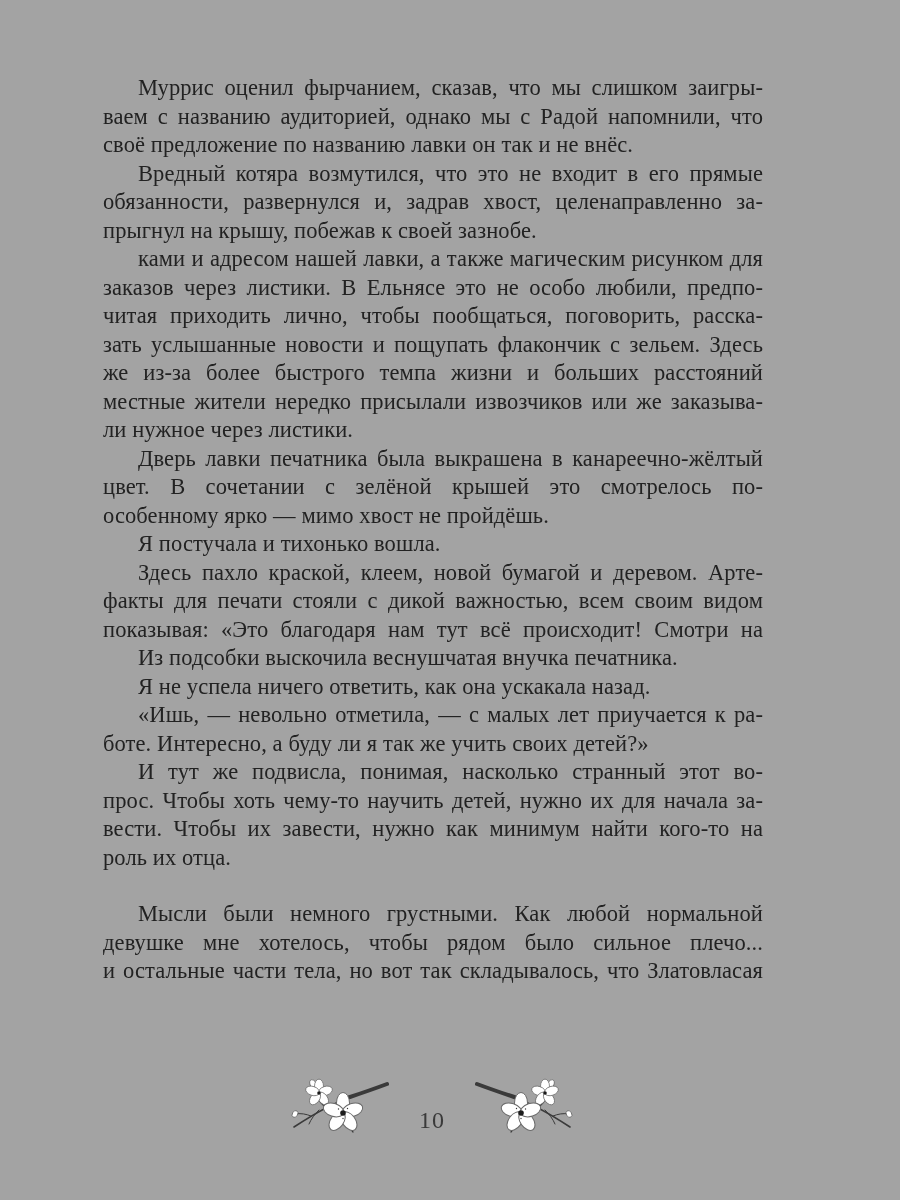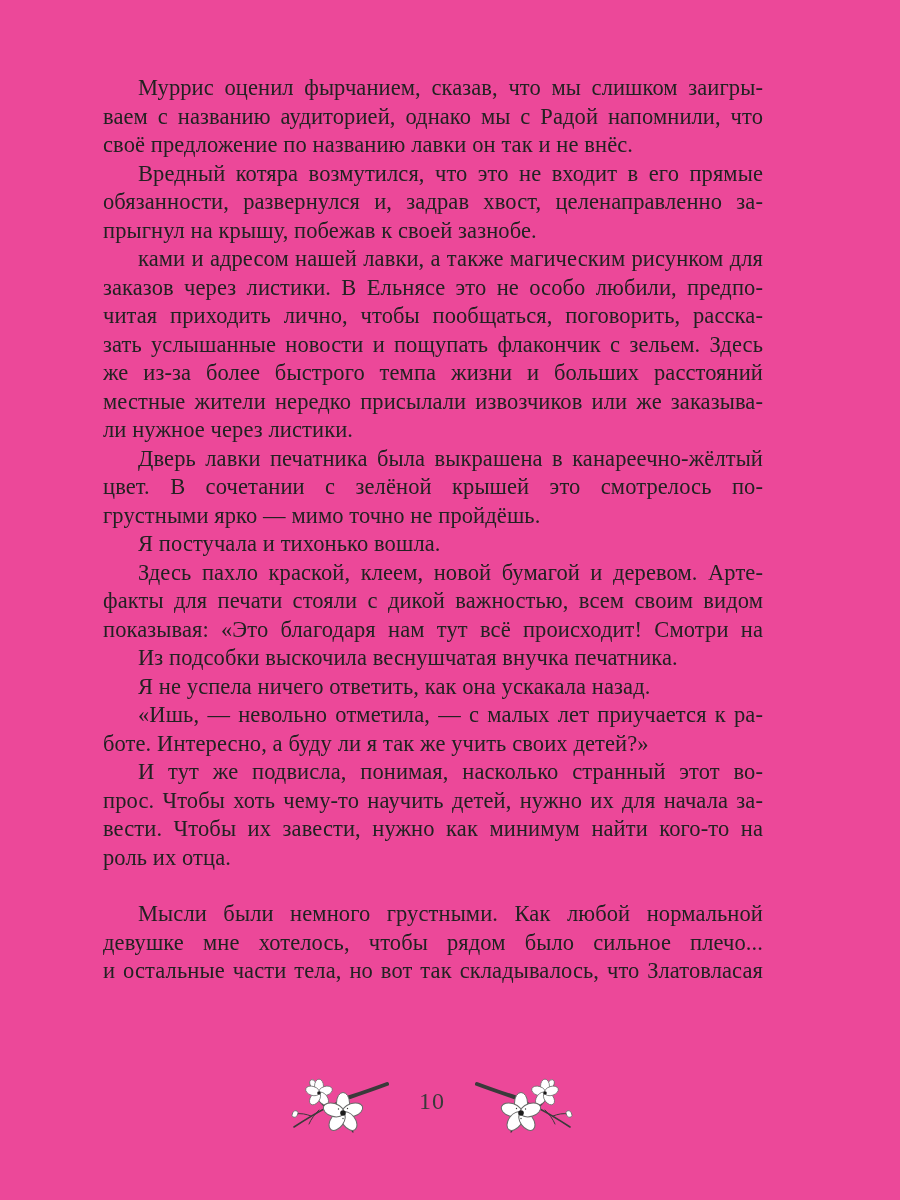--- a/index.html
+++ b/index.html
@@ -6,21 +6,21 @@
   body {
     width: 900px; height: 1200px;
     background: #ffffff;
     font-family: "Liberation Serif", "DejaVu Serif", serif;
     color: #222222;
     overflow: hidden;
   }
   .page {
     position: relative;
     width: 900px; height: 1200px;
-    background: #ec4899;
+    background: #a3a3a3;
   }
   .text-block {
     position: absolute;
     left: 103px; top: 74px;
     width: 660px;
   }
   .paragraph { margin: 0; }
   .paragraph.scene-break { margin-top: 28px; }
   .line {
     height: 28.5px;
@@ -33,21 +33,21 @@
   .line.just {
     text-align: justify;
     text-align-last: justify;
   }
   .paragraph .line:first-child { text-indent: 35px; }
   .footer {
     position: absolute;
     left: 0; top: 1072px;
     width: 864px; 
     display: flex;
-    align-items: center;
+    align-items: flex-end;
     justify-content: center;
     gap: 28px;
   }
   .ornament { display: inline-block; width: 100px; height: 66px; }
   .ornament.right svg { transform: scaleX(-1); }
   .page-number {
     font-size: 24px;
     color: #3a3a3a;
     letter-spacing: 1px;
     padding: 0 2px;
@@ -75,21 +75,21 @@
         <div class="line just">заказов через листики. В Ельнясе это не особо любили, предпо-</div>
         <div class="line just">читая приходить лично, чтобы пообщаться, поговорить, расска-</div>
         <div class="line just">зать услышанные новости и пощупать флакончик с зельем. Здесь</div>
         <div class="line just">же из-за более быстрого темпа жизни и больших расстояний</div>
         <div class="line just">местные жители нередко присылали извозчиков или же заказыва-</div>
         <div class="line">ли нужное через листики.</div>
       </div>
       <div class="paragraph">
         <div class="line just">Дверь лавки печатника была выкрашена в канареечно-жёлтый</div>
         <div class="line just">цвет. В сочетании с зелёной крышей это смотрелось по-</div>
-        <div class="line">грустными ярко — мимо точно не пройдёшь.</div>
+        <div class="line">особенному ярко — мимо хвост не пройдёшь.</div>
       </div>
       <div class="paragraph">
         <div class="line">Я постучала и тихонько вошла.</div>
       </div>
       <div class="paragraph">
         <div class="line just">Здесь пахло краской, клеем, новой бумагой и деревом. Арте-</div>
         <div class="line just">факты для печати стояли с дикой важностью, всем своим видом</div>
         <div class="line just">показывая: «Это благодаря нам тут всё происходит! Смотри на</div>
       </div>
       <div class="paragraph">

